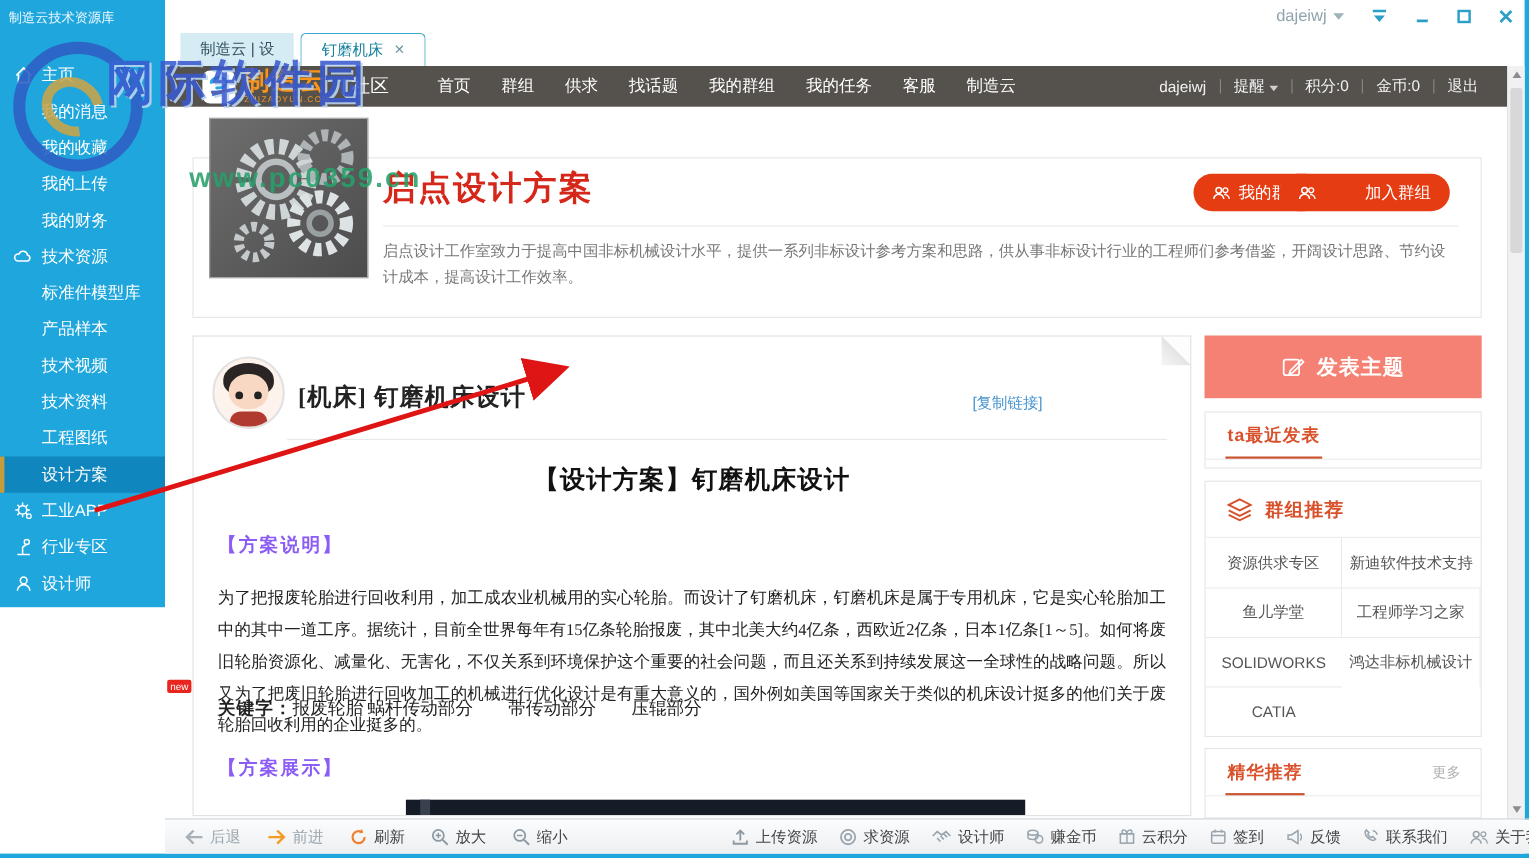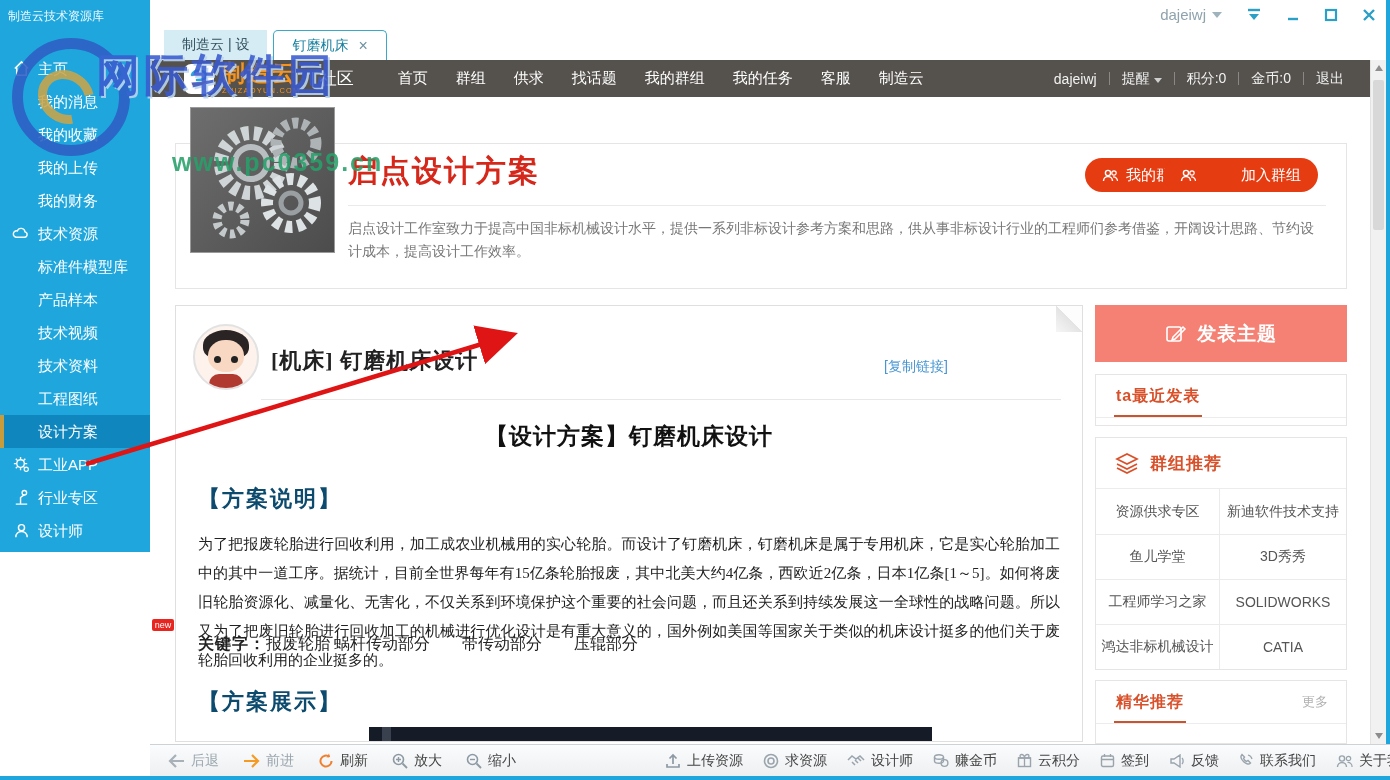--- a/index.html
+++ b/index.html
@@ -71,21 +71,21 @@
   .avatar { position:absolute; left:17px; top:18px; width:66px; height:66px; border-radius:50%; border:2px solid #e2e2e2; background:#fdf3ec; overflow:hidden; }
   .av-hair { position:absolute; left:8px; top:4px; width:46px; height:30px; background:#2a2424; border-radius:50% 50% 40% 40%; }
   .av-face { position:absolute; left:13px; top:14px; width:36px; height:32px; background:#f8d8c2; border-radius:48%; }
   .av-eye { position:absolute; top:16px; width:7px; height:7px; background:#222; border-radius:50%; }
   .av-eye.l { left:6px; } .av-eye.r { right:6px; }
   .av-shirt { position:absolute; left:14px; bottom:0; width:34px; height:14px; background:#b03a30; border-radius:10px 10px 0 0; }
   .p-title { position:absolute; left:95px; top:40px; font-size:22px; color:#222; letter-spacing:1px; }
   .copy-link { position:absolute; left:708px; top:52px; font-size:14px; color:#4795d1; cursor:pointer; font-family:"Liberation Sans",sans-serif; }
   .p-div { position:absolute; left:85px; top:93px; width:800px; border-top:1px solid #e8e8e8; }
   .p-heading { position:absolute; left:0; top:115px; width:100%; text-align:center; font-size:23px; font-weight:bold; color:#111; letter-spacing:1px; }
-  .p-sec { position:absolute; left:22px; font-size:22px; font-weight:bold; color:#0c4a6e; letter-spacing:2px; }
+  .p-sec { position:absolute; left:22px; font-size:17px; font-weight:bold; color:#8b5cf6; letter-spacing:2px; }
   .p-sec1 { top:178px; } .p-sec2 { top:381px; }
   .p-body { position:absolute; left:22px; top:224px; width:862px; font-size:15px; color:#222; line-height:29px; text-align:justify; }
   .p-kw { position:absolute; left:22px; top:328px; font-size:16px; color:#222; }
   .p-kw b { letter-spacing:1px; }
   .p-img { position:absolute; left:193px; top:421px; width:563px; height:40px; background:#151c28; }
   .p-img .stripe { position:absolute; left:13px; top:0; width:9px; height:100%; background:#39414f; }
 
   
   .post-btn { position:absolute; left:945px; top:208px; width:252px; height:57px; background:#f48173; color:#fff; font-size:19px; display:flex; align-items:center; justify-content:center; gap:10px; cursor:pointer; letter-spacing:1px;font-weight:bold; }
   .rpanel { position:absolute; left:945px; width:252px; border:1px solid #e5e5e5; background:#fff; }
@@ -350,21 +350,20 @@
             <path d="M3 8 L13 3 L23 8 L13 13 Z" fill="none" stroke="#d8512b" stroke-width="1.7"></path>
             <path d="M3 13 L13 18 L23 13" fill="none" stroke="#d8512b" stroke-width="1.7"></path>
             <path d="M3 17 L13 22 L23 17" fill="none" stroke="#d8512b" stroke-width="1.7"></path>
           </svg>
         <span class="rp-title">群组推荐</span>
       </div>
       <div class="gtable">
         <div class="gcell cl">资源供求专区</div>
         <div class="gcell">新迪软件技术支持</div>
         <div class="gcell cl">鱼儿学堂</div>
-        <div class="gcell">3D秀秀</div>
         <div class="gcell cl">工程师学习之家</div>
         <div class="gcell">SOLIDWORKS</div>
         <div class="gcell cl">鸿达非标机械设计</div>
         <div class="gcell">CATIA</div>
       </div>
     </section>
 
     <section class="rpanel featured">
       <div class="rp-head">
         <span class="rp-title">精华推荐</span>

